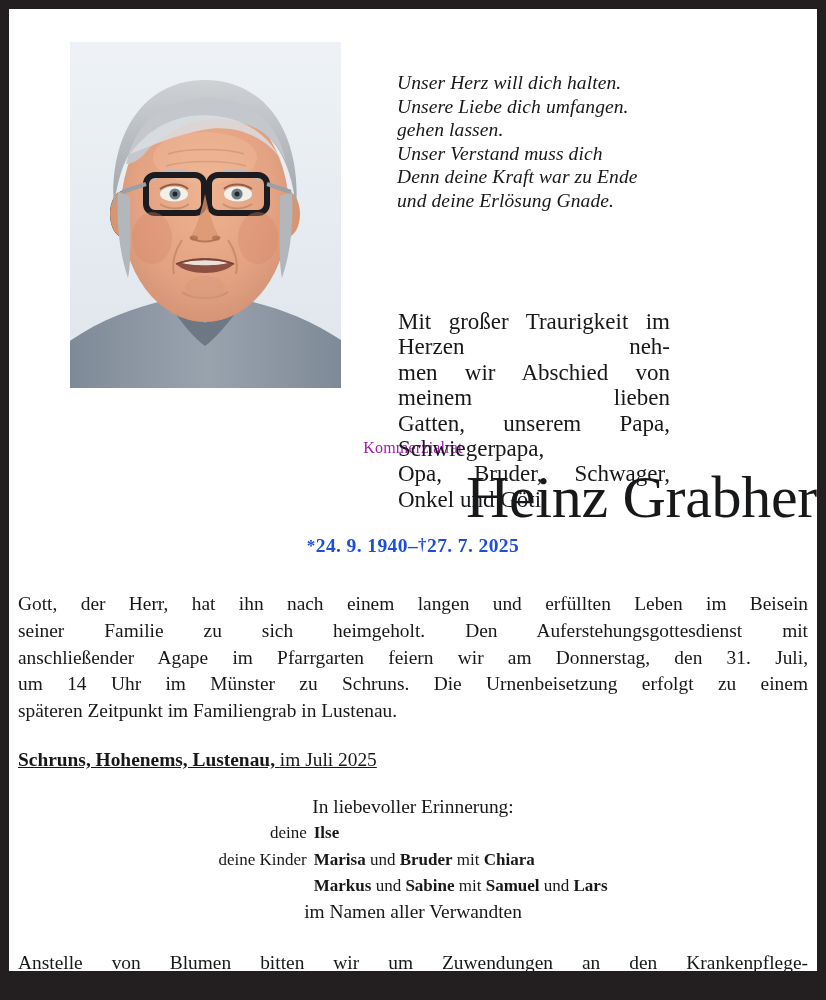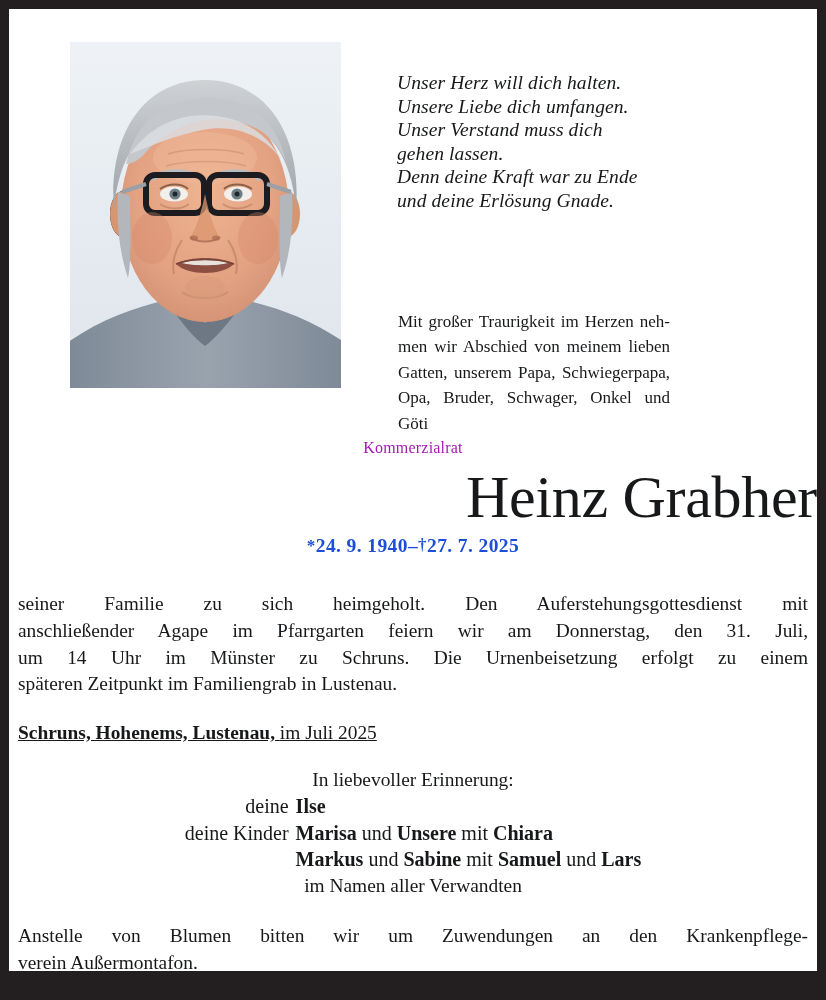--- a/index.html
+++ b/index.html
@@ -62,21 +62,21 @@
     color: #17181a;
     letter-spacing: .1px;
   }
   .verse .ln { display: block; white-space: nowrap; }
 
   .lead {
     position: absolute;
     left: 389px;
     top: 300px;
     width: 272px;
-    font-size: 17px;
+    font-size: 23px;
     line-height: 25.4px;
     text-align: justify;
     color: #17181a;
   }
   .lead .ln { display: block; }
   .lead .ln.j {
     text-align: justify;
     text-align-last: justify;
   }
 
@@ -141,21 +141,21 @@
     color: #17181a;
   }
   .memory-head { display: block; }
 
   .fam-table {
     margin: 0 auto;
     border-collapse: collapse;
   }
   .fam-table td {
     padding: 0;
-    font-size: 20px;
+    font-size: 17px;
     line-height: 26.4px;
     white-space: nowrap;
     vertical-align: baseline;
   }
   .fam-lead {
     text-align: right;
     padding-right: 7px !important;
   }
   .fam-names { text-align: left; }
   .fam-names b { font-weight: bold; }
@@ -265,22 +265,22 @@
           <ellipse cx="135" cy="246" rx="20" ry="12" fill="#d79a79" opacity="0.45"></ellipse>
 
           <ellipse cx="82" cy="196" rx="20" ry="26" fill="#d3886a" opacity="0.35"></ellipse>
           <ellipse cx="188" cy="196" rx="20" ry="26" fill="#d3886a" opacity="0.35"></ellipse>
         </svg>
       </div>
 
       <div class="verse">
         <span class="ln">Unser Herz will dich halten.</span>
         <span class="ln">Unsere Liebe dich umfangen.</span>
+        <span class="ln">gehen lassen.</span>
         <span class="ln">Unser Verstand muss dich</span>
-        <span class="ln">gehen lassen.</span>
         <span class="ln">Denn deine Kraft war zu Ende</span>
         <span class="ln">und deine Erlösung Gnade.</span>
       </div>
 
       <div class="lead">
         <span class="ln j">Mit großer Traurigkeit im Herzen neh-</span>
         <span class="ln j">men wir Abschied von meinem lieben</span>
         <span class="ln j">Gatten, unserem Papa, Schwiegerpapa,</span>
         <span class="ln">Opa, Bruder, Schwager, Onkel und Göti</span>
       </div>
@@ -288,20 +288,21 @@
 
     <div class="rank">Kommerzialrat</div>
     <div class="fullname">Heinz Grabher</div>
     <div class="dates">
       <span class="sym">*</span><span>24. 9. 1940</span><span>–</span><span class="dag">†</span><span>27. 7. 2025</span>
     </div>
 
     <div class="body-wrap">
 
       <div class="para p-obit">
+        <span class="ln j">Gott, der Herr, hat ihn nach einem langen und erfüllten Leben im Beisein</span>
         <span class="ln j">seiner Familie zu sich heimgeholt. Den Auferstehungsgottesdienst mit</span>
         <span class="ln j">anschließender Agape im Pfarrgarten feiern wir am Donnerstag, den 31. Juli,</span>
         <span class="ln j">um 14 Uhr im Münster zu Schruns. Die Urnenbeisetzung erfolgt zu einem</span>
         <span class="ln">späteren Zeitpunkt im Familiengrab in Lustenau.</span>
       </div>
 
       <div class="p-place">
         <b>Schruns, Hohenems, Lustenau,</b>
         <span>im Juli 2025</span>
       </div>
@@ -309,21 +310,21 @@
       <div class="memory">
         <span class="memory-head">In liebevoller Erinnerung:</span>
         <table class="fam-table">
           <tbody>
             <tr>
               <td class="fam-lead">deine</td>
               <td class="fam-names"><b>Ilse</b></td>
             </tr>
             <tr>
               <td class="fam-lead">deine Kinder</td>
-              <td class="fam-names"><b>Marisa</b><span> und </span><b>Unsere</b><span> mit </span><b>Chiara</b></td>
+              <td class="fam-names"><b>Marisa</b><span> und </span><b>Bruder</b><span> mit </span><b>Chiara</b></td>
             </tr>
             <tr>
               <td class="fam-lead"></td>
               <td class="fam-names"><b>Markus</b><span> und </span><b>Sabine</b><span> mit </span><b>Samuel</b><span> und </span><b>Lars</b></td>
             </tr>
           </tbody>
         </table>
         <span class="memory-foot">im Namen aller Verwandten</span>
       </div>
 

